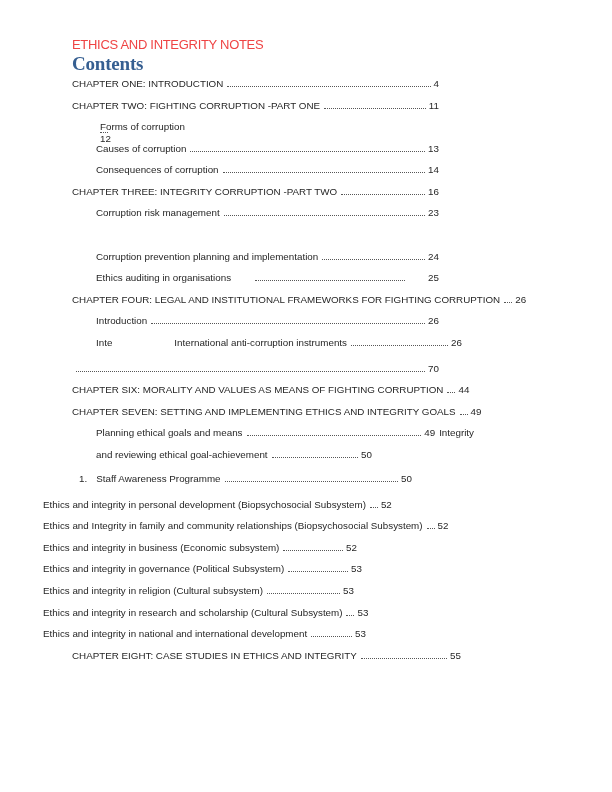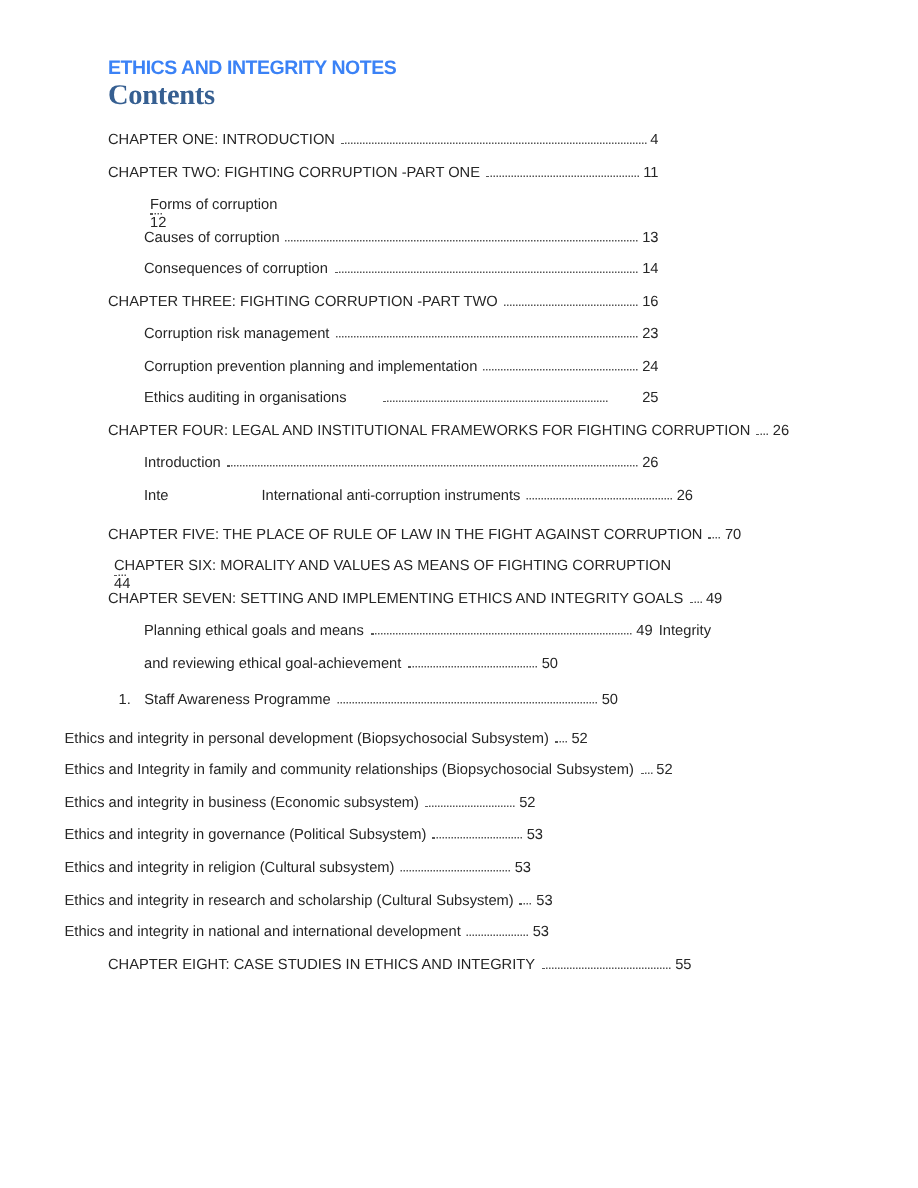--- a/index.html
+++ b/index.html
@@ -1,23 +1,23 @@
 <!DOCTYPE html>
 <html><head>
 <meta charset="utf-8">
 <style>
   html,body{margin:0;padding:0;}
   body{width:612px;height:792px;background:#ffffff;overflow:hidden;}
   .page{position:relative;width:612px;height:792px;background:#ffffff;
         font-family:"Liberation Sans",sans-serif;}
-  .doc-title{position:absolute;left:72px;top:37px;font-size:13px;font-weight:bold;
-        letter-spacing:-0.3px;color:#3b82f6;white-space:pre;}
+  .doc-title{position:absolute;left:72px;top:37px;font-size:13px;font-weight:normal;
+        letter-spacing:-0.3px;color:#ef4444;white-space:pre;}
   .contents-heading{position:absolute;left:72px;top:53px;font-size:19px;font-weight:bold;
         font-family:"Liberation Serif",serif;letter-spacing:-0.2px;color:#365F91;white-space:pre;}
-  .toc{position:absolute;left:0;top:88px;width:516px;}
+  .toc{position:absolute;left:0;top:78px;width:516px;}
   .row{display:flex;align-items:baseline;height:21.55px;font-size:9.8px;color:#262626;
         box-sizing:border-box;}
   .lvl-chapter{padding-left:72px;}
   .lvl-sub{padding-left:96px;}
   .lvl-list{padding-left:79px;}
   .lvl-out{padding-left:43px;}
   .txt,.pre,.pg,.sfx{white-space:pre;}
   .leader{flex:1;height:0;border-bottom:1.5px dotted #575757;margin:0 3px 0 4px;min-width:8px;}
   .pg{text-align:right;}
   .sfx{margin-left:4px;}
@@ -48,30 +48,30 @@
         <span class="txt">Causes of corruption</span>
         <span class="leader"></span>
         <span class="pg">13</span>
       </div>
       <div class="row lvl-sub" style="padding-right: 77px;">
         <span class="txt">Consequences of corruption</span>
         <span class="leader"></span>
         <span class="pg">14</span>
       </div>
       <div class="row lvl-chapter" style="padding-right: 77px;">
-        <span class="txt">CHAPTER THREE: FIGHTING CORRUPTION -PART TWO</span>
+        <span class="txt">CHAPTER THREE: INTEGRITY CORRUPTION -PART TWO</span>
         <span class="leader"></span>
         <span class="pg">16</span>
       </div>
       <div class="row lvl-sub" style="padding-right: 77px;">
         <span class="txt">Corruption risk management</span>
         <span class="leader"></span>
         <span class="pg">23</span>
       </div>
-      <div class="row lvl-sub" style="padding-right: 77px;">
+      <div class="row lvl-sub" style="padding-right: 77px; margin-top: 22px;">
         <span class="txt">Corruption prevention planning and implementation</span>
         <span class="leader"></span>
         <span class="pg">24</span>
       </div>
       <div class="row lvl-sub" style="padding-right: 77px; gap: 20px;">
         <span class="txt">Ethics auditing in organisations</span>
         <span class="leader"></span>
         <span class="pg">25</span>
       </div>
       <div class="row lvl-chapter" style="padding-right: 77px;">
@@ -84,25 +84,24 @@
         <span class="leader"></span>
         <span class="pg">26</span>
       </div>
       <div class="row lvl-sub" style="padding-right: 54px;">
         <span class="pre" style="margin-right: 62px;">Inte</span>
         <span class="txt">International anti-corruption instruments</span>
         <span class="leader"></span>
         <span class="pg">26</span>
       </div>
       <div class="row lvl-chapter" style="margin-top: 4px; padding-right: 77px;">
-        <span class="txt">CHAPTER FIVE: THE PLACE OF RULE OF LAW IN THE FIGHT AGAINST CORRUPTION</span>
         <span class="leader"></span>
         <span class="pg">70</span>
       </div>
-      <div class="row lvl-chapter" style="padding-right: 77px; flex-direction: column;">
+      <div class="row lvl-chapter" style="padding-right: 77px;">
         <span class="txt">CHAPTER SIX: MORALITY AND VALUES AS MEANS OF FIGHTING CORRUPTION</span>
         <span class="leader"></span>
         <span class="pg">44</span>
       </div>
       <div class="row lvl-chapter" style="padding-right: 77px;">
         <span class="txt">CHAPTER SEVEN: SETTING AND IMPLEMENTING ETHICS AND INTEGRITY GOALS</span>
         <span class="leader"></span>
         <span class="pg">49</span>
       </div>
       <div class="row lvl-sub" style="padding-right: 42px;">

